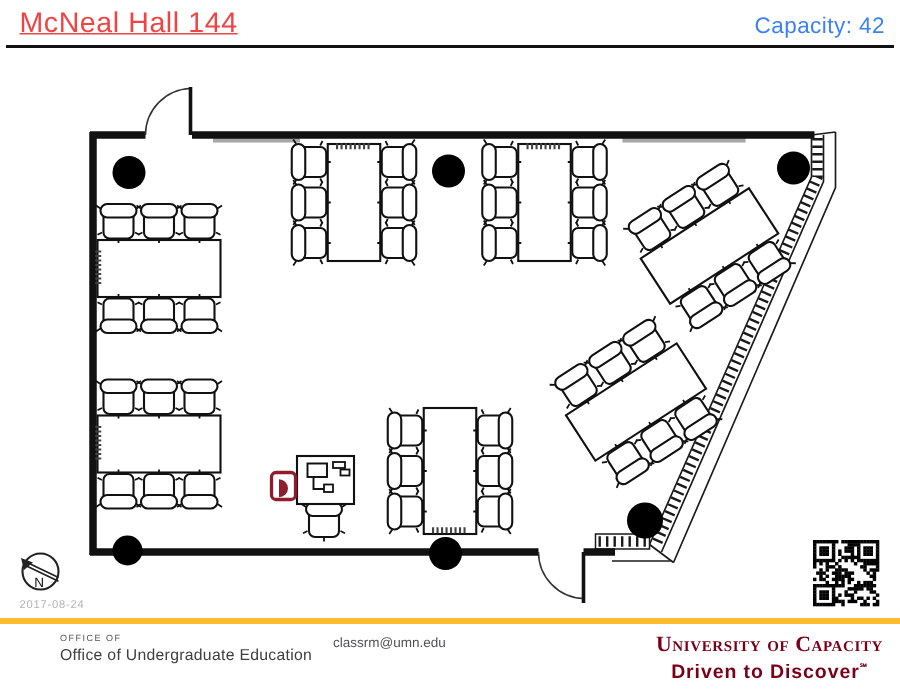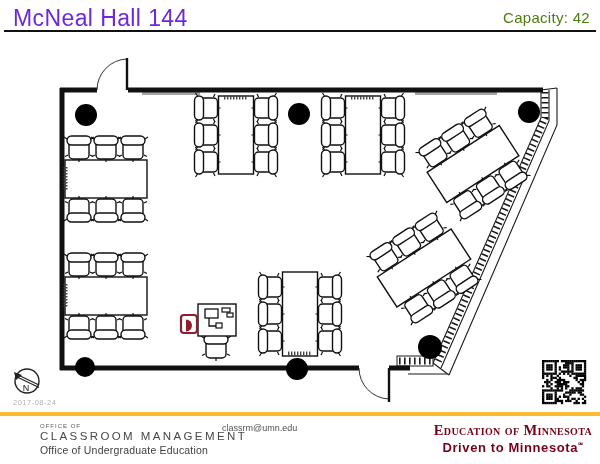--- a/index.html
+++ b/index.html
@@ -3,25 +3,25 @@
 <meta charset="utf-8">
 <style>
   html,body{margin:0;padding:0;}
   body{
     width:600px;height:464px;position:relative;background:#ffffff;
     font-family:"Liberation Sans", sans-serif;overflow:hidden;
   }
   
   .header{position:absolute;top:0;left:0;width:600px;height:30px;z-index:5;}
   .title{
-    position:absolute;left:13px;top:5px;font-size:23px;color:#6d28d9;
-    letter-spacing:0.4px;font-weight:400;
+    position:absolute;left:13px;top:5px;font-size:19px;color:#ef4444;
+    letter-spacing:0.4px;font-weight:400;text-decoration:underline;
   }
   .capacity{
-    position:absolute;right:10px;top:9px;font-size:15px;color:#4d7c0f;
+    position:absolute;right:10px;top:9px;font-size:15px;color:#3b82f6;
     letter-spacing:0.3px;font-weight:400;
   }
   .header-rule{
     position:absolute;top:30px;left:4px;width:592px;height:2px;background:#111;z-index:5;
   }
   
   #plan{position:absolute;top:0;left:0;width:600px;height:464px;z-index:1;}
   
   .gold-bar{position:absolute;top:412px;left:0;width:600px;height:4px;background:#fdbb30;z-index:5;}
   .footer{position:absolute;top:416px;left:0;width:600px;height:48px;background:#fff;z-index:5;}
@@ -405,23 +405,22 @@
       <rect x="577.6190476190476" y="401.9047619047619" width="2.2952380952380955" height="2.2952380952380955" fill="#000"></rect>
       <rect x="581.8095238095239" y="401.9047619047619" width="2.2952380952380955" height="2.2952380952380955" fill="#000"></rect>
       <rect x="583.9047619047619" y="401.9047619047619" width="2.2952380952380955" height="2.2952380952380955" fill="#000"></rect>
     </g>
   </svg>
 
 <div class="gold-bar" style="background: rgb(253, 187, 48);"></div>
 <div class="footer">
   <div class="f-left">
     <div class="f-small">OFFICE OF</div>
-    <div class="f-main">CLASSROOM MANAGEMENT</div>
     <div class="f-sub">Office of Undergraduate Education</div>
   </div>
   <div class="f-center">
     <div>classrm@umn.edu</div>
   </div>
   <div class="f-right" style="color: rgb(122, 0, 25);">
-    <div class="f-univ">Education of Minnesota</div>
-    <div class="f-tag"><span>Driven to Minnesota</span><sup>℠</sup></div>
+    <div class="f-univ">University of Capacity</div>
+    <div class="f-tag"><span>Driven to Discover</span><sup>℠</sup></div>
   </div>
 </div>
 
 </body></html>

